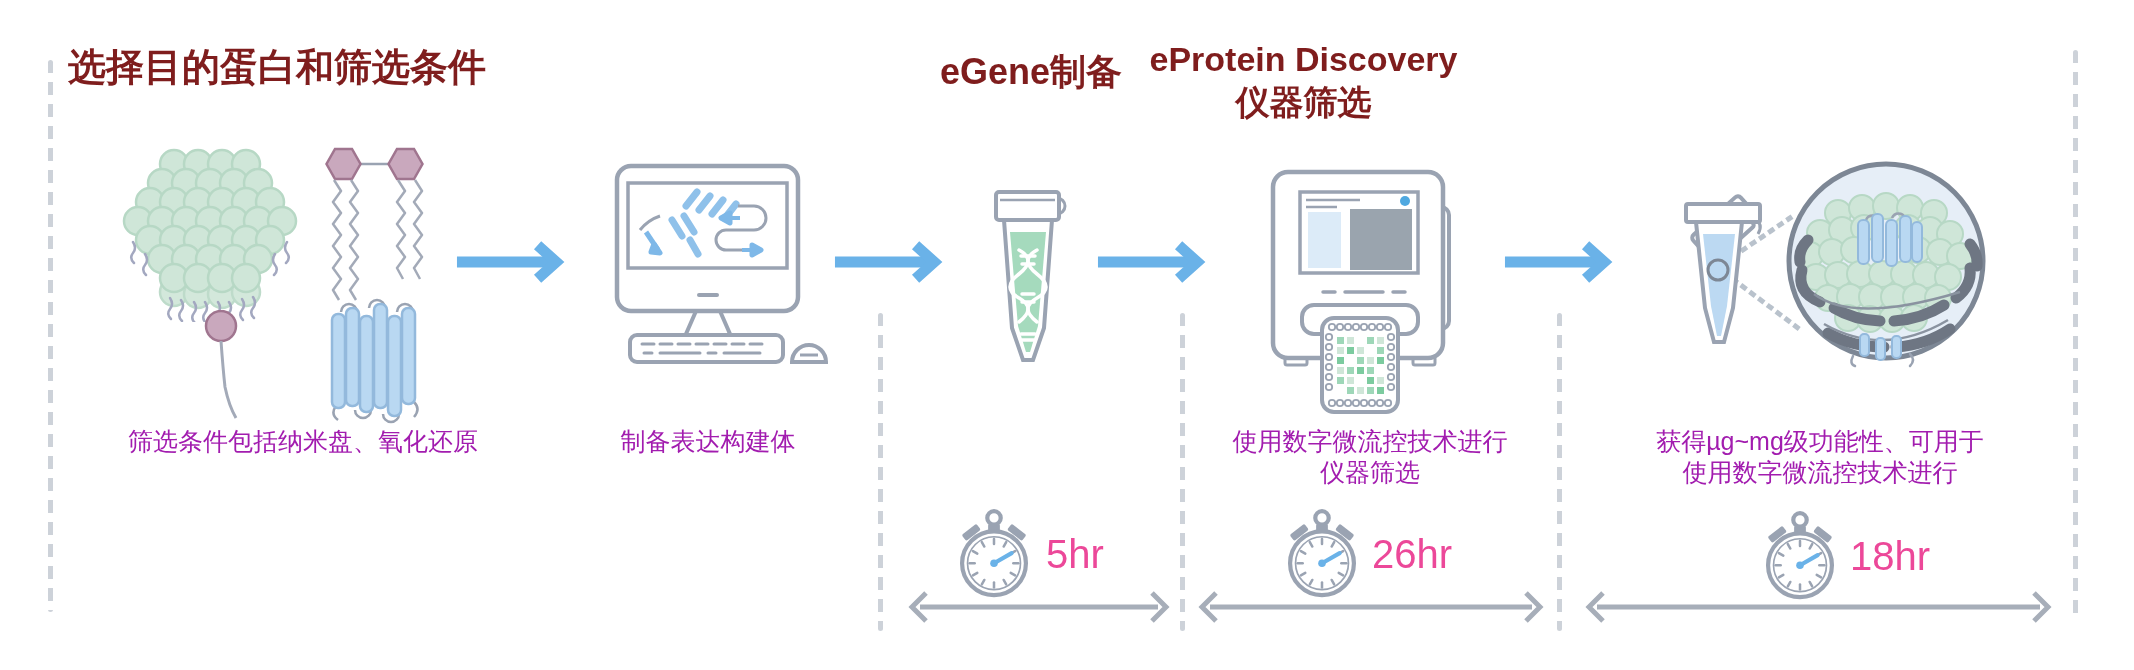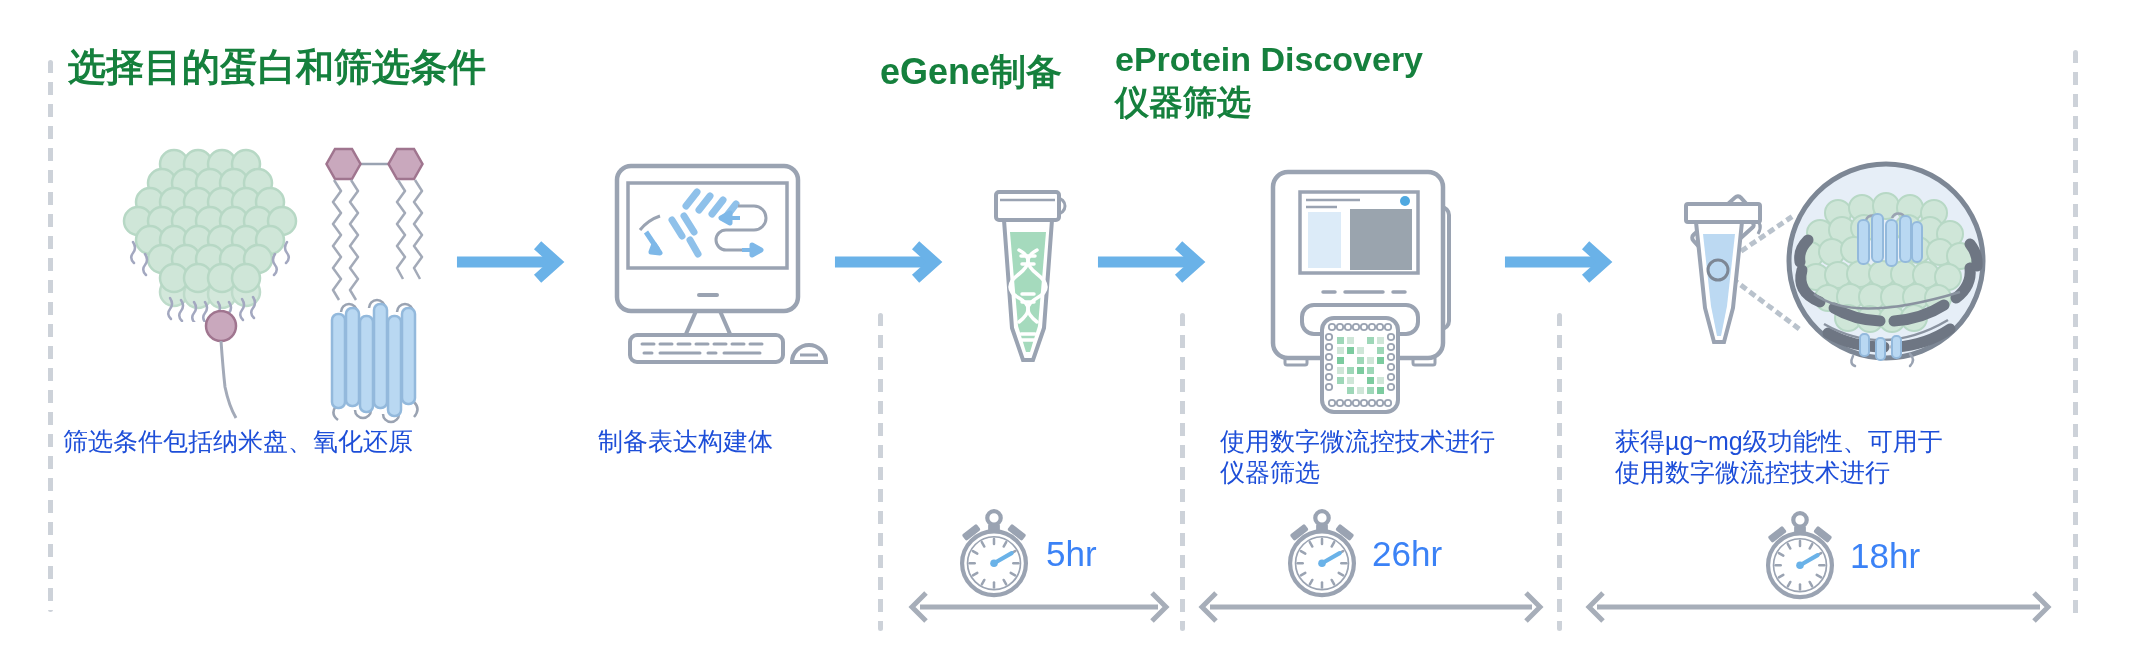--- a/index.html
+++ b/index.html
@@ -6,28 +6,28 @@
   #stage{
     position:relative;width:2134px;height:670px;background:#ffffff;overflow:hidden;
     font-family:"Liberation Sans", sans-serif;
   }
   .abs{position:absolute;}
   .divider{
     width:5px;border-radius:3px;
     background:repeating-linear-gradient(to bottom,#cdd2d9 0 13px,transparent 13px 22px);
   }
   .title{
-    color:#15803d;font-weight:bold;white-space:nowrap;
+    color:#7f1d1d;font-weight:bold;white-space:nowrap;
   }
-  .title-center{text-align:left;white-space:normal;}
+  .title-center{text-align:center;white-space:normal;}
   .caption{
-    color:#1d4ed8;font-size:25px;line-height:31px;
+    color:#a21caf;font-size:25px;line-height:31px;text-align:center;
   }
   .timer-label{
-    color:#3b82f6;font-size:35px;line-height:44px;white-space:nowrap;
+    color:#ec4899;font-size:40px;line-height:44px;white-space:nowrap;
   }
   svg{display:block;}
 </style>
 </head>
 <body>
 
 <div id="stage">
 
   <svg width="0" height="0" style="position:absolute" aria-hidden="true">
     <defs>

